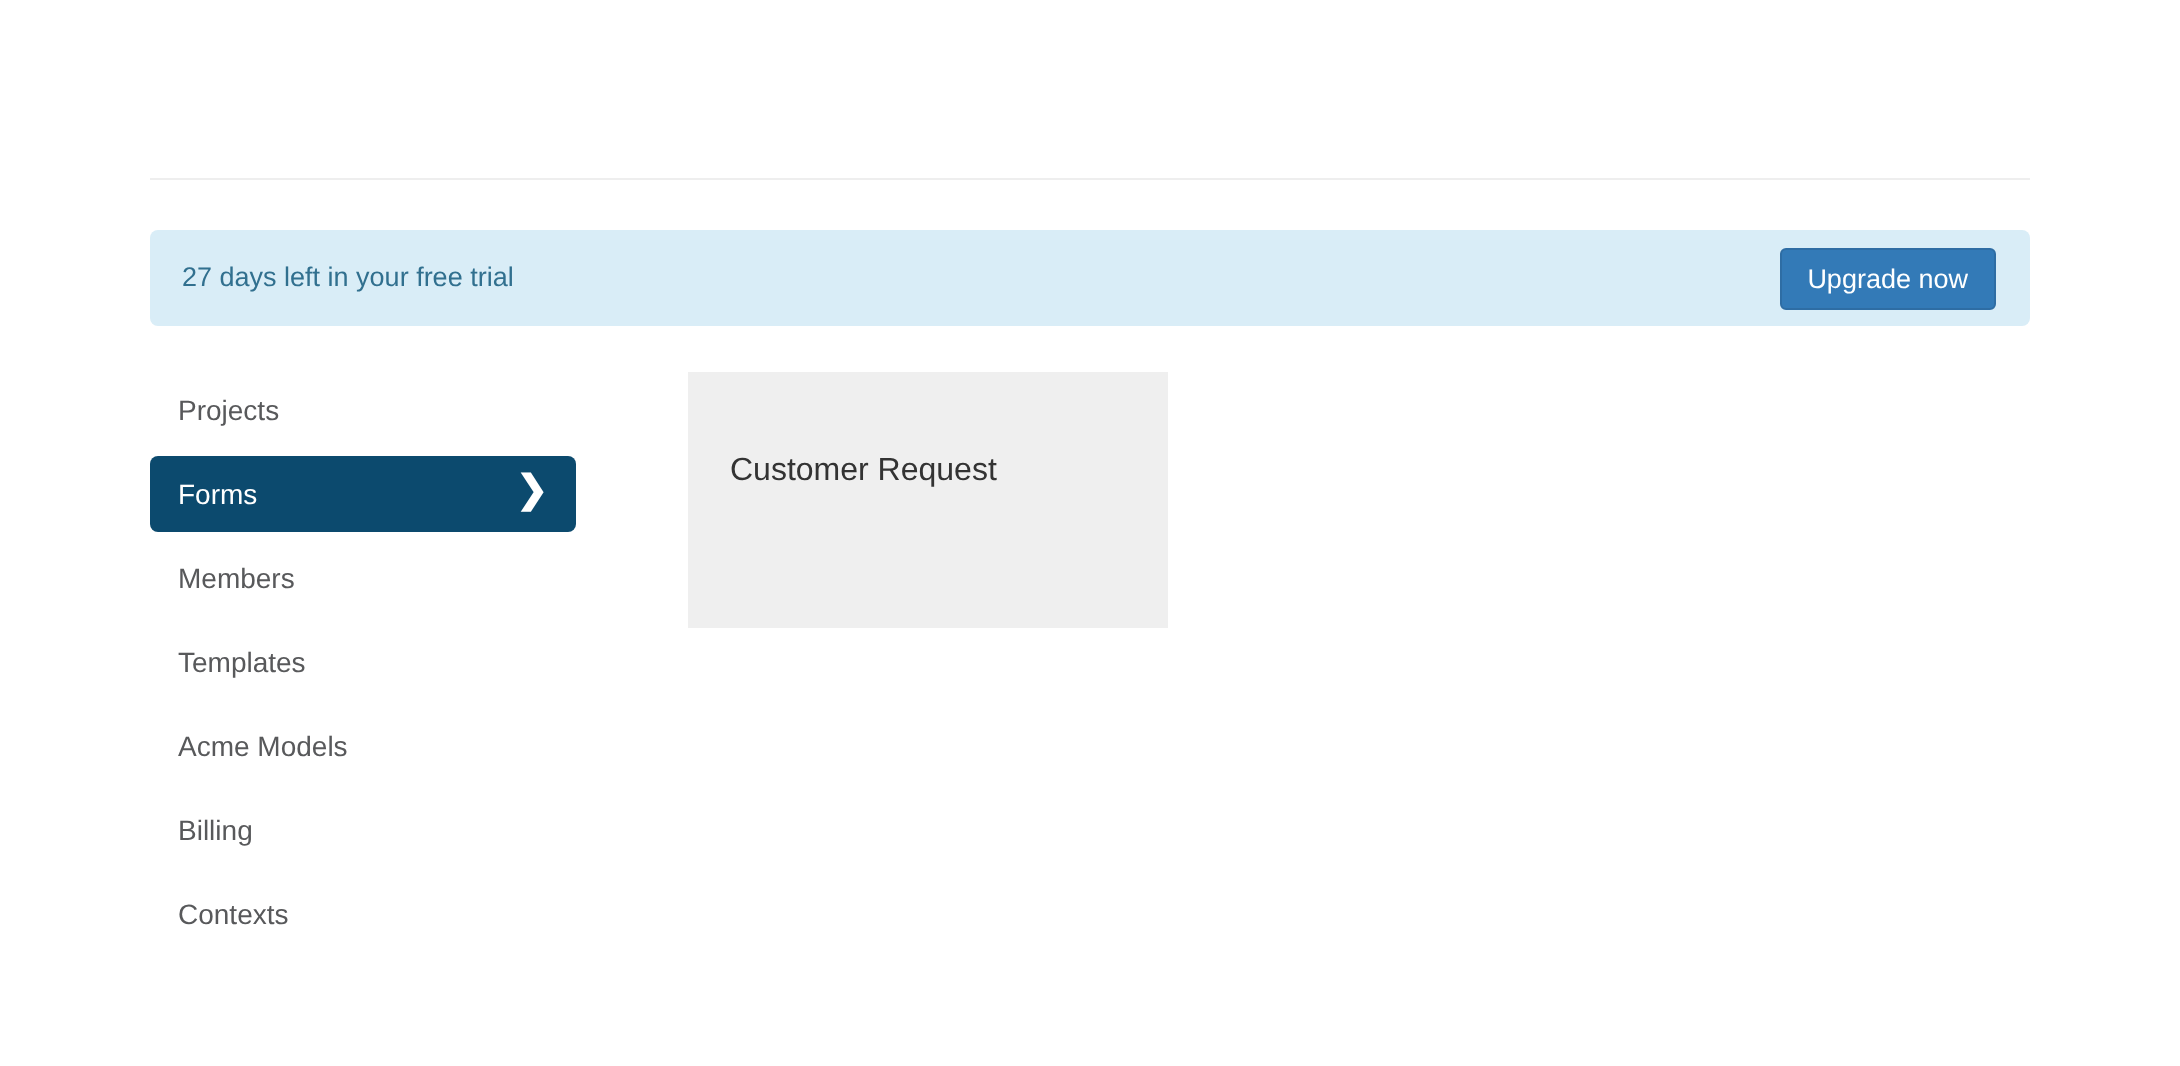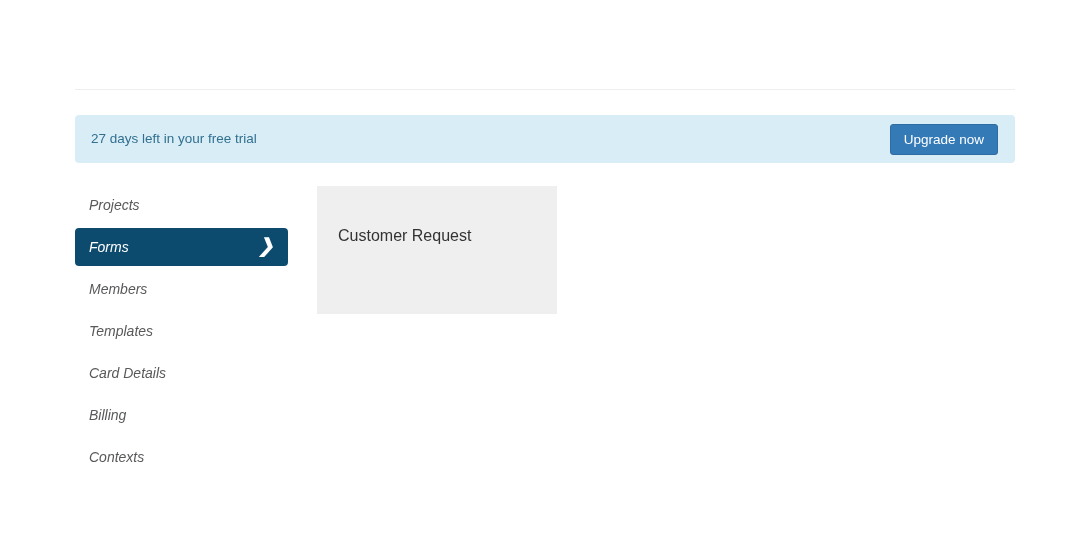--- a/index.html
+++ b/index.html
@@ -85,21 +85,20 @@
     cursor: pointer;
     text-align: right;
   }
 
   
   .side-nav {
     position: absolute;
     left: 75px;
     top: 186px;
     width: 213px;
-    font-style: italic;
   }
   .nav-item {
     position: relative;
     height: 38px;
     line-height: 38px;
     padding: 0 14px;
     margin-bottom: 4px;
     font-size: 14px;
     color: #58595b;
     border-radius: 4px;
@@ -127,20 +126,21 @@
     position: absolute;
     left: 317px;
     top: 186px;
   }
   .form-card {
     width: 240px;
     height: 128px;
     background: #efefef;
     position: relative;
     cursor: pointer;
+    margin-left: 27px;
   }
   .form-card-title {
     position: absolute;
     left: 21px;
     top: 40px;
     font-size: 16px;
     color: #333333;
     line-height: 20px;
     white-space: nowrap;
   }
@@ -165,21 +165,21 @@
       <span>Forms</span>
       <span class="nav-chevron">❯</span>
     </div>
     <div class="nav-item">
       <span>Members</span>
     </div>
     <div class="nav-item">
       <span>Templates</span>
     </div>
     <div class="nav-item">
-      <span>Card Details</span>
+      <span>Acme Models</span>
     </div>
     <div class="nav-item">
       <span>Billing</span>
     </div>
     <div class="nav-item">
       <span>Contexts</span>
     </div>
   </nav>
 
   <div class="content">

